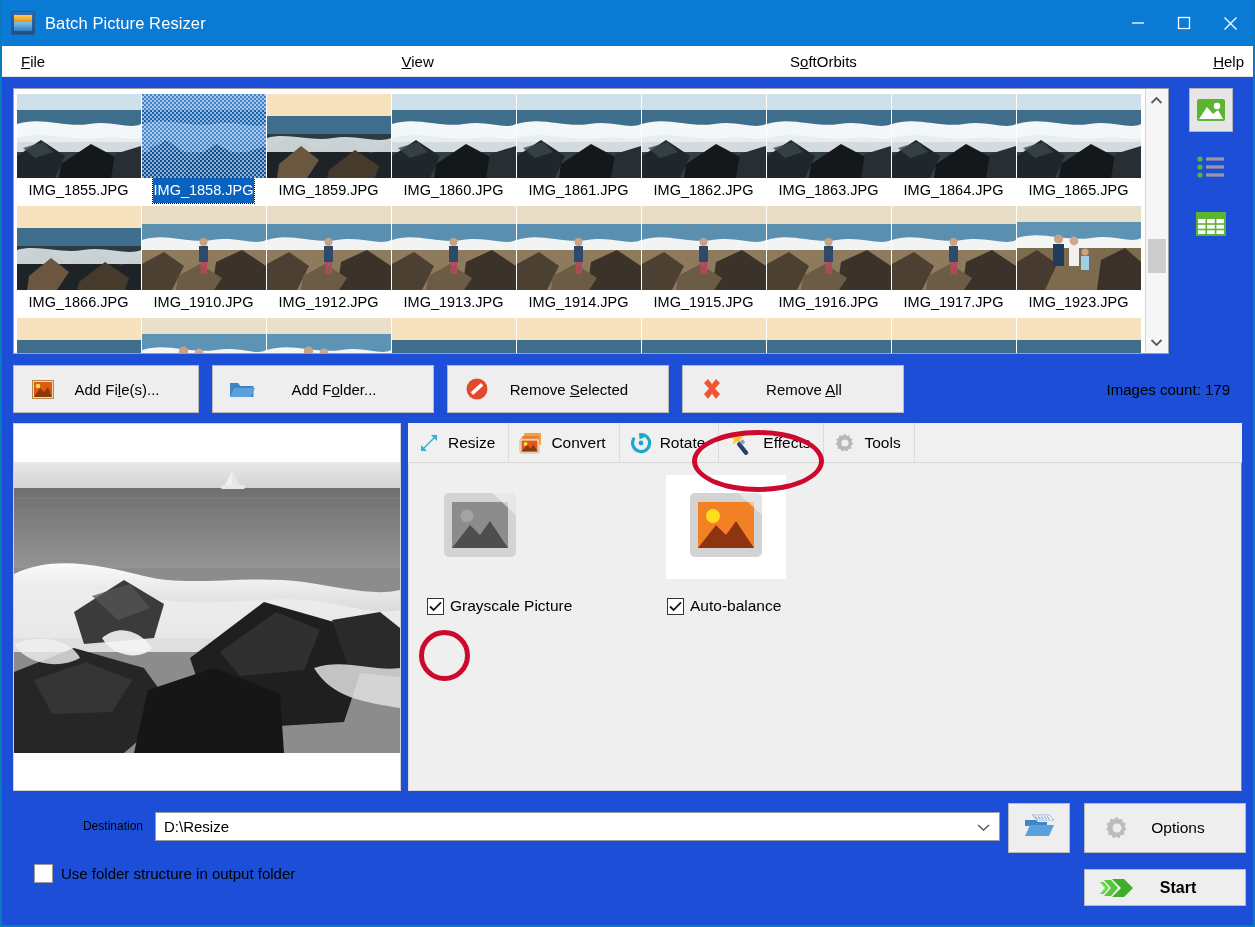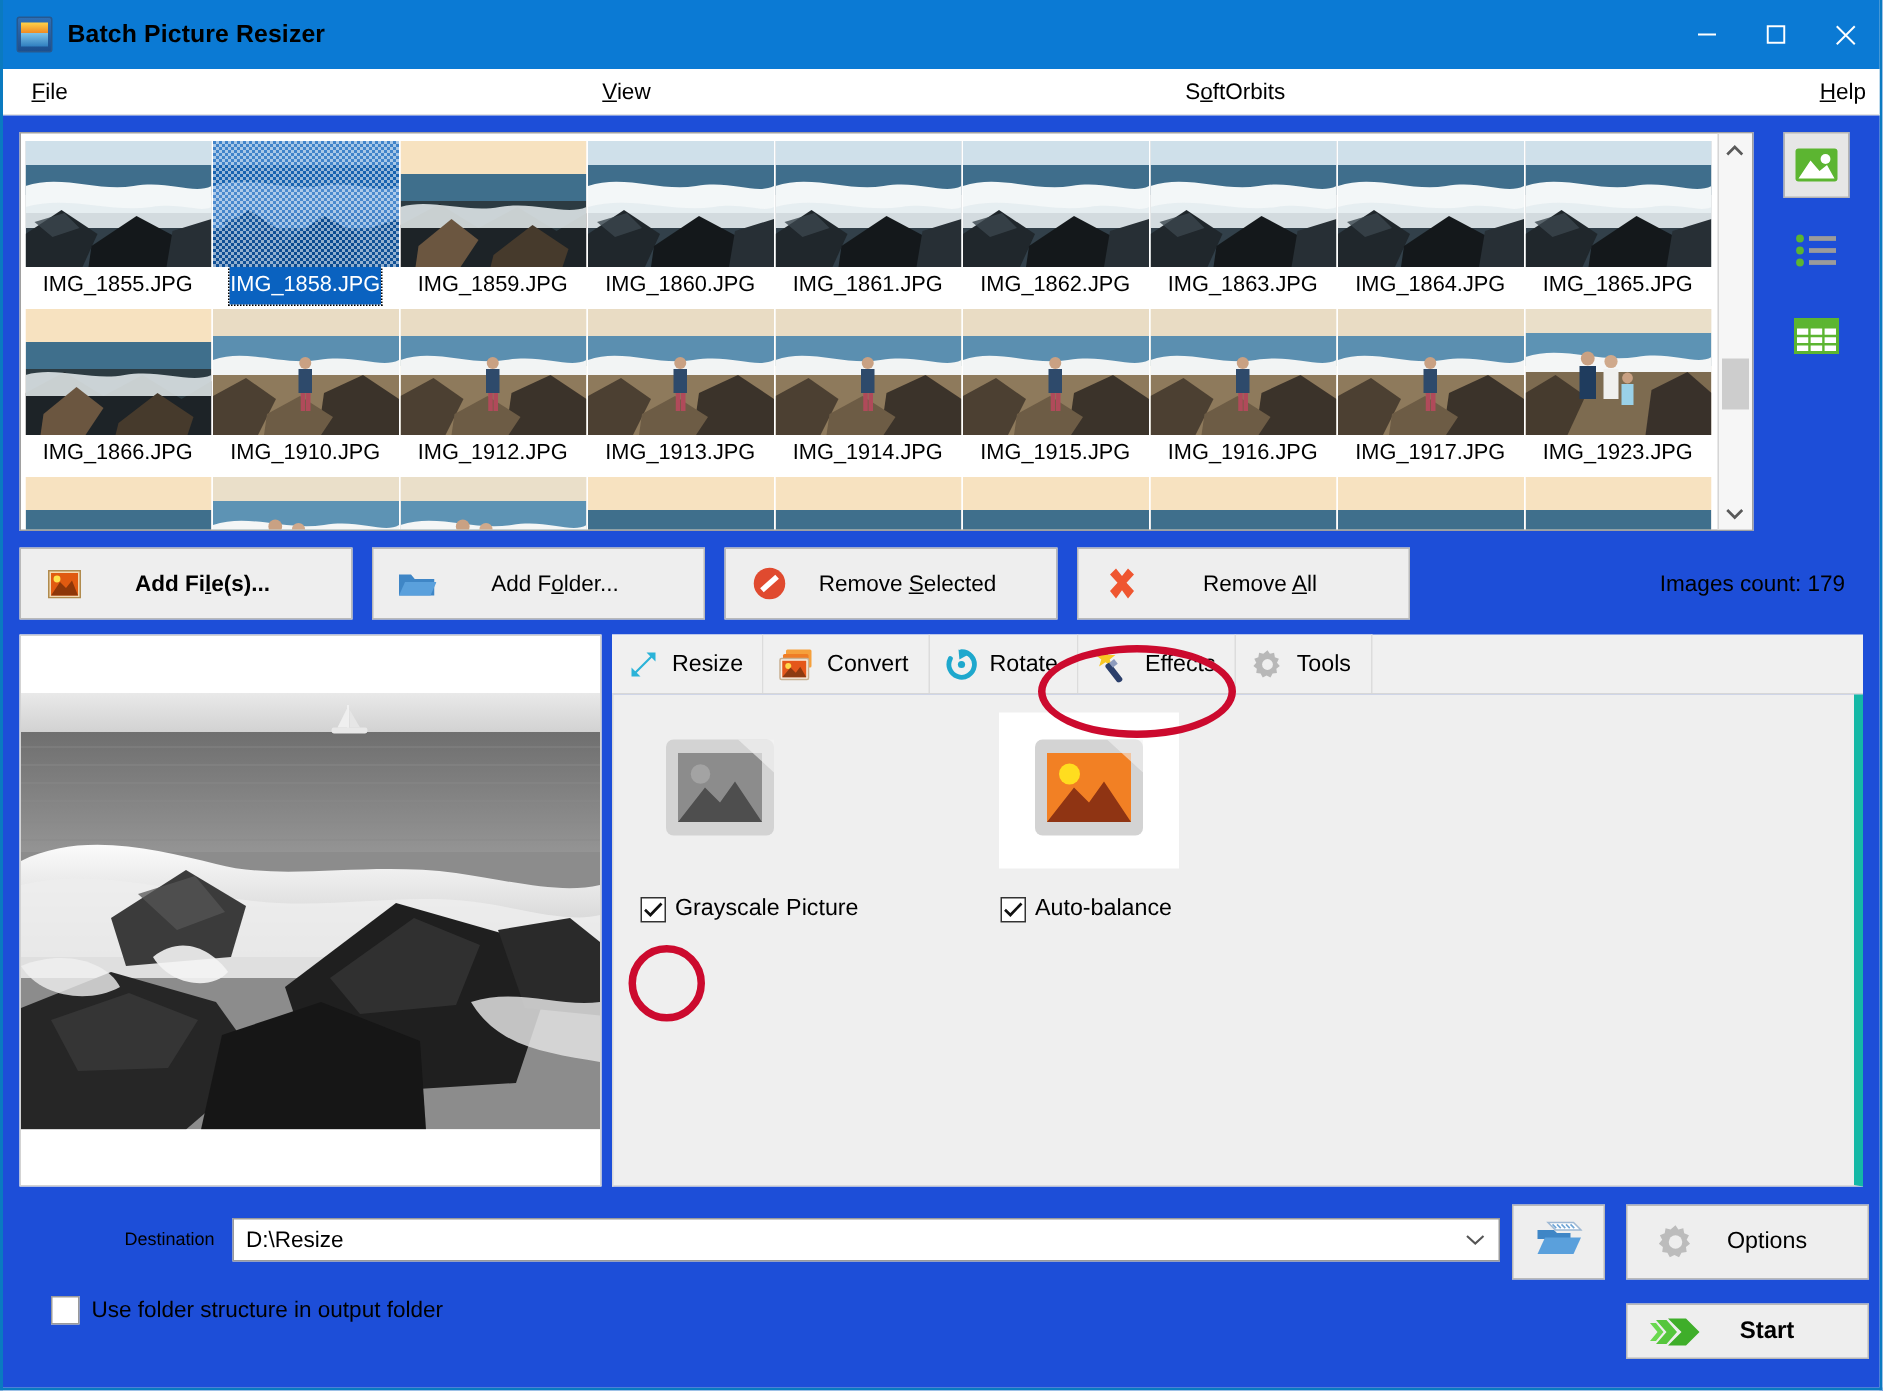--- a/index.html
+++ b/index.html
@@ -20,23 +20,22 @@
     border-bottom: 2px solid #0a7ac0;
     box-sizing: border-box;
     display: flex; flex-direction: column;
   }
 
   
   .titlebar {
     height: 46px; flex: 0 0 46px;
     background: #0b7ad4;
     display: flex; align-items: center;
-    color: #000000;
+    color: #ffffff;
     position: relative;
-    font-weight: bold;
   }
   .app-icon {
     width: 24px; height: 24px;
     margin-left: 9px; margin-right: 10px;
     border-radius: 2px;
     background: linear-gradient(#2f6fb5, #1b4f8f);
     position: relative; overflow: hidden;
     border: 1px solid #27588f;
     box-sizing: border-box;
   }
@@ -188,21 +187,21 @@
     position: relative;
   }
   .btn .bicon {
     width: 30px; margin-left: 14px;
     display: flex; align-items: center; justify-content: center;
   }
   .btn .blabel {
     flex: 1; text-align: center; padding-right: 22px;
   }
   .btn u { text-decoration: underline; }
-  .btn-addfiles  { width: 222px; font-weight: bold; }
+  .btn-addfiles  { width: 186px; }
   .btn-addfolder { width: 222px; margin-left: 13px; }
   .btn-removesel { width: 222px; margin-left: 13px; }
   .btn-removeall { width: 222px; margin-left: 13px; }
   .images-count {
     margin-left: auto; font-size: 15px; color: #000;
     padding-right: 12px;
   }
 
   
   .lower {
@@ -239,21 +238,21 @@
     font-size: 15.5px; color: #000;
     border-right: 1px solid #dcdcdc;
     background: #f0f0f0;
   }
   .tab .ticon { margin-right: 8px; display: flex; }
   .tab.active { background: #f0f0f0; }
   .tabpanel {
     flex: 1;
     background: #efefef;
     border-left: 1px solid #d9d9d9;
-    border-right: 6px solid #14b8a6;
+    border-right: 1px solid #14b8a6;
     border-bottom: 1px solid #d9d9d9;
     position: relative;
   }
   .eff-thumb {
     position: absolute;
     width: 106px; height: 92px;
     display: flex; align-items: center; justify-content: center;
   }
   .eff-thumb.sel { background: #ffffff; }
   .chk-row {

